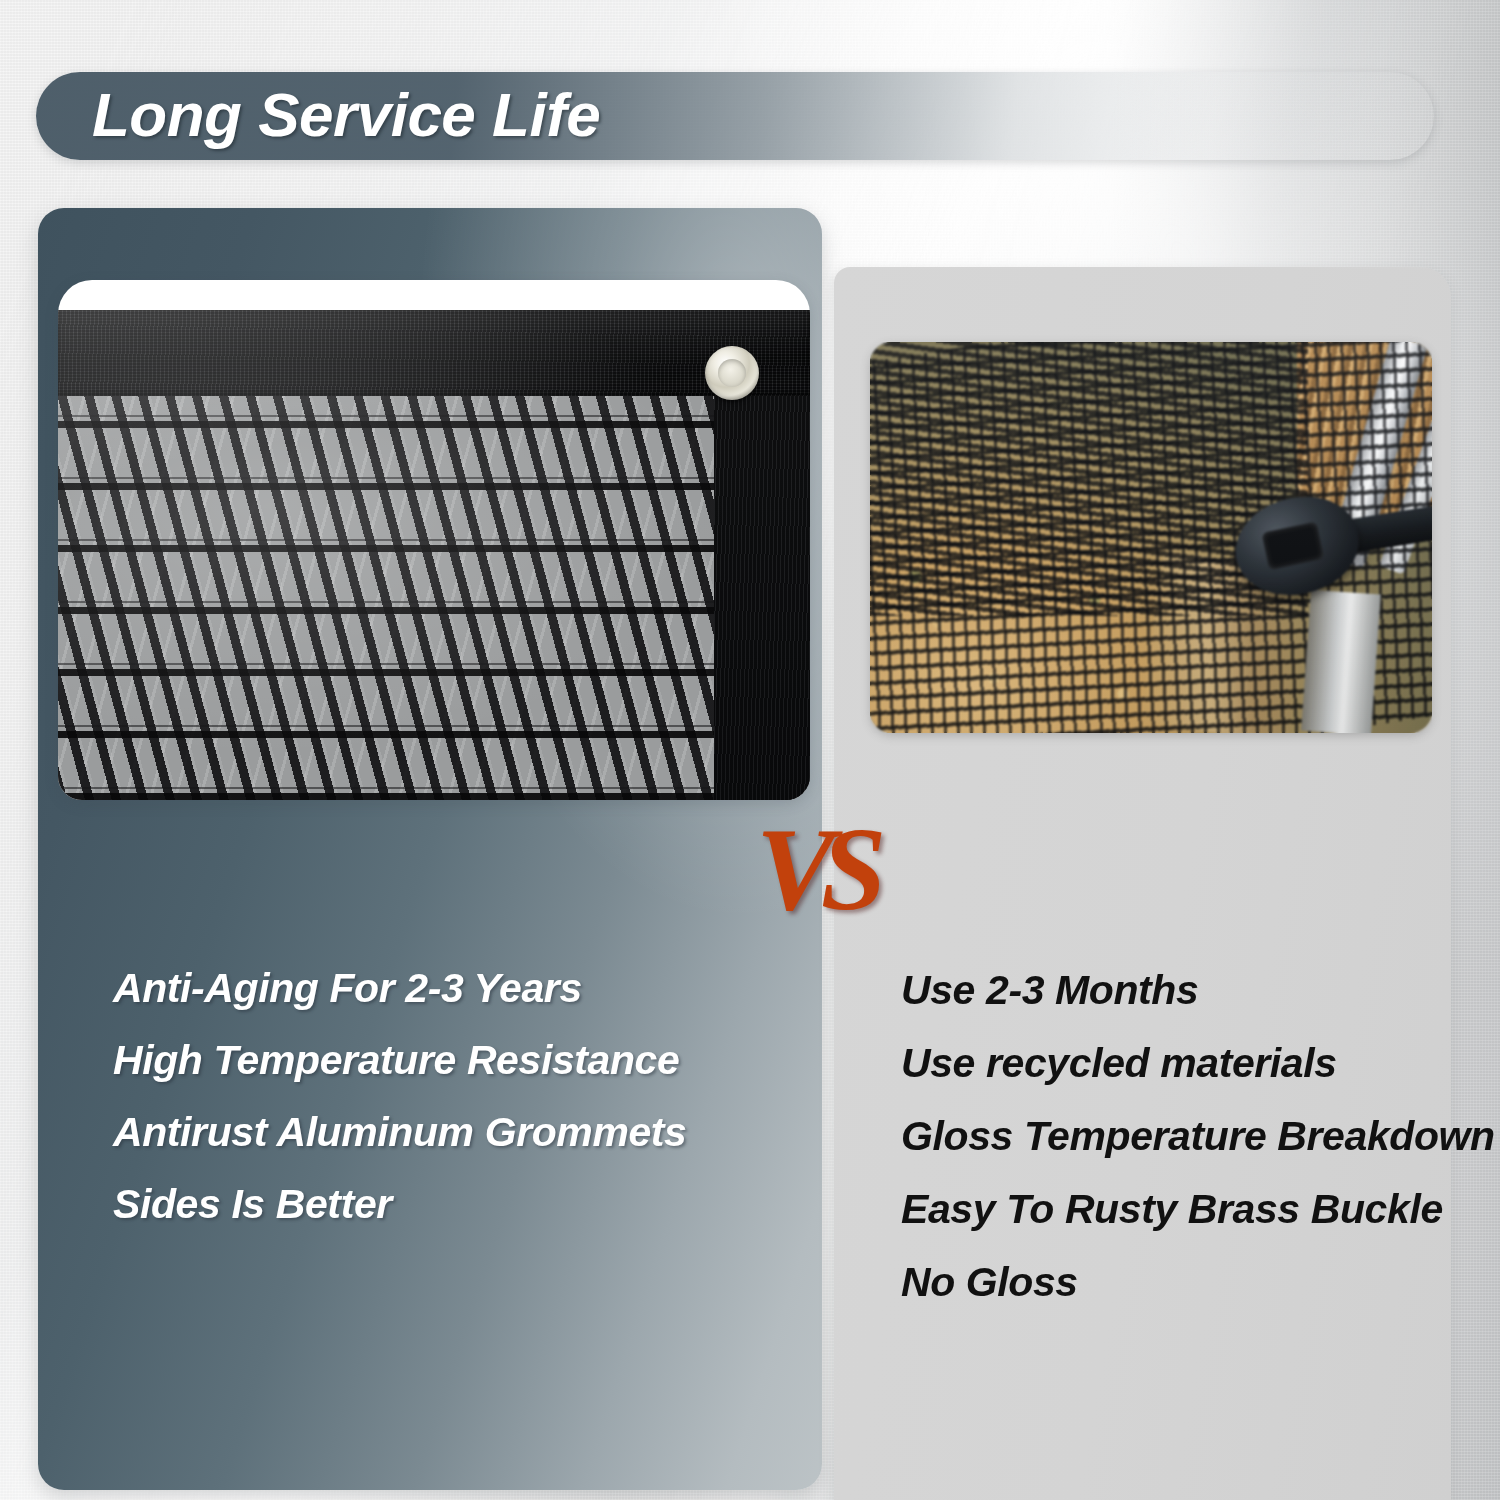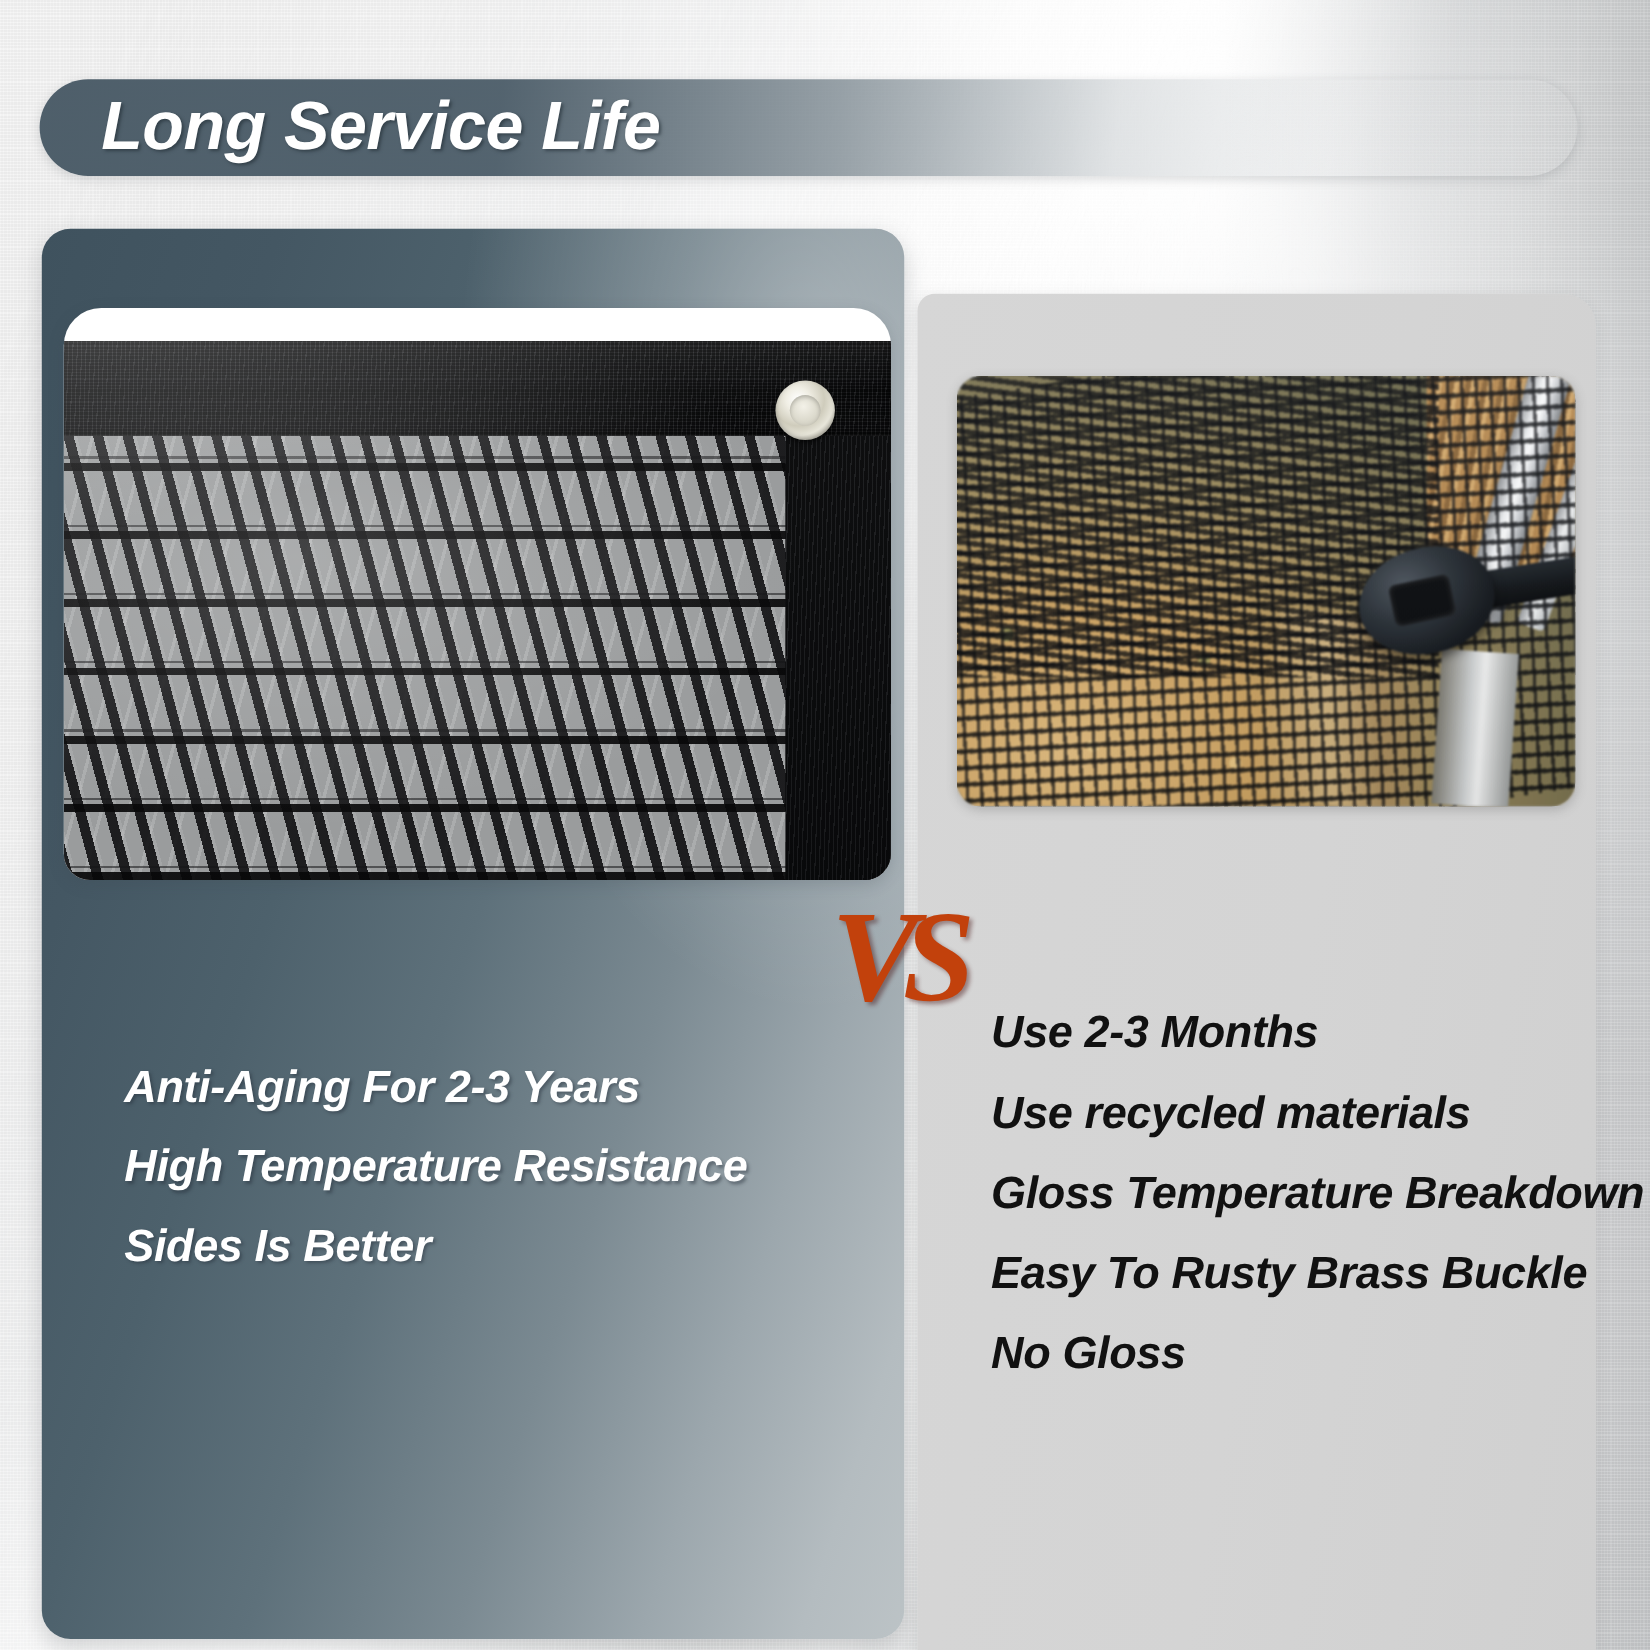--- a/index.html
+++ b/index.html
@@ -429,21 +429,21 @@
     color: #ffffff;
     line-height: 72px;
     white-space: nowrap;
     letter-spacing: -0.4px;
     text-shadow: 2px 2px 3px rgba(35,45,55,.45);
   }
 
   .list-right {
     position: absolute;
     left: 901px;
-    top: 902px;
+    top: 954px;
     width: 580px;
   }
   .list-right .item {
     font-size: 41px;
     font-weight: 700;
     font-style: italic;
     color: #111111;
     line-height: 73px;
     white-space: nowrap;
     letter-spacing: -0.4px;
@@ -494,20 +494,21 @@
       <div class="pr-buckle"></div>
       <div class="pr-blur"></div>
     </div>
   </div>
 
   <div class="vs">VS</div>
 
   <div class="list-left">
     <div class="item">Anti-Aging For 2-3 Years</div>
     <div class="item">High Temperature Resistance</div>
+    <div class="item">Antirust Aluminum Grommets</div>
     <div class="item">Sides Is Better</div>
   </div>
 
   <div class="list-right">
     <div class="item">Use 2-3 Months</div>
     <div class="item">Use recycled materials</div>
     <div class="item">Gloss Temperature Breakdown</div>
     <div class="item">Easy To Rusty Brass Buckle</div>
     <div class="item">No Gloss</div>
   </div>

